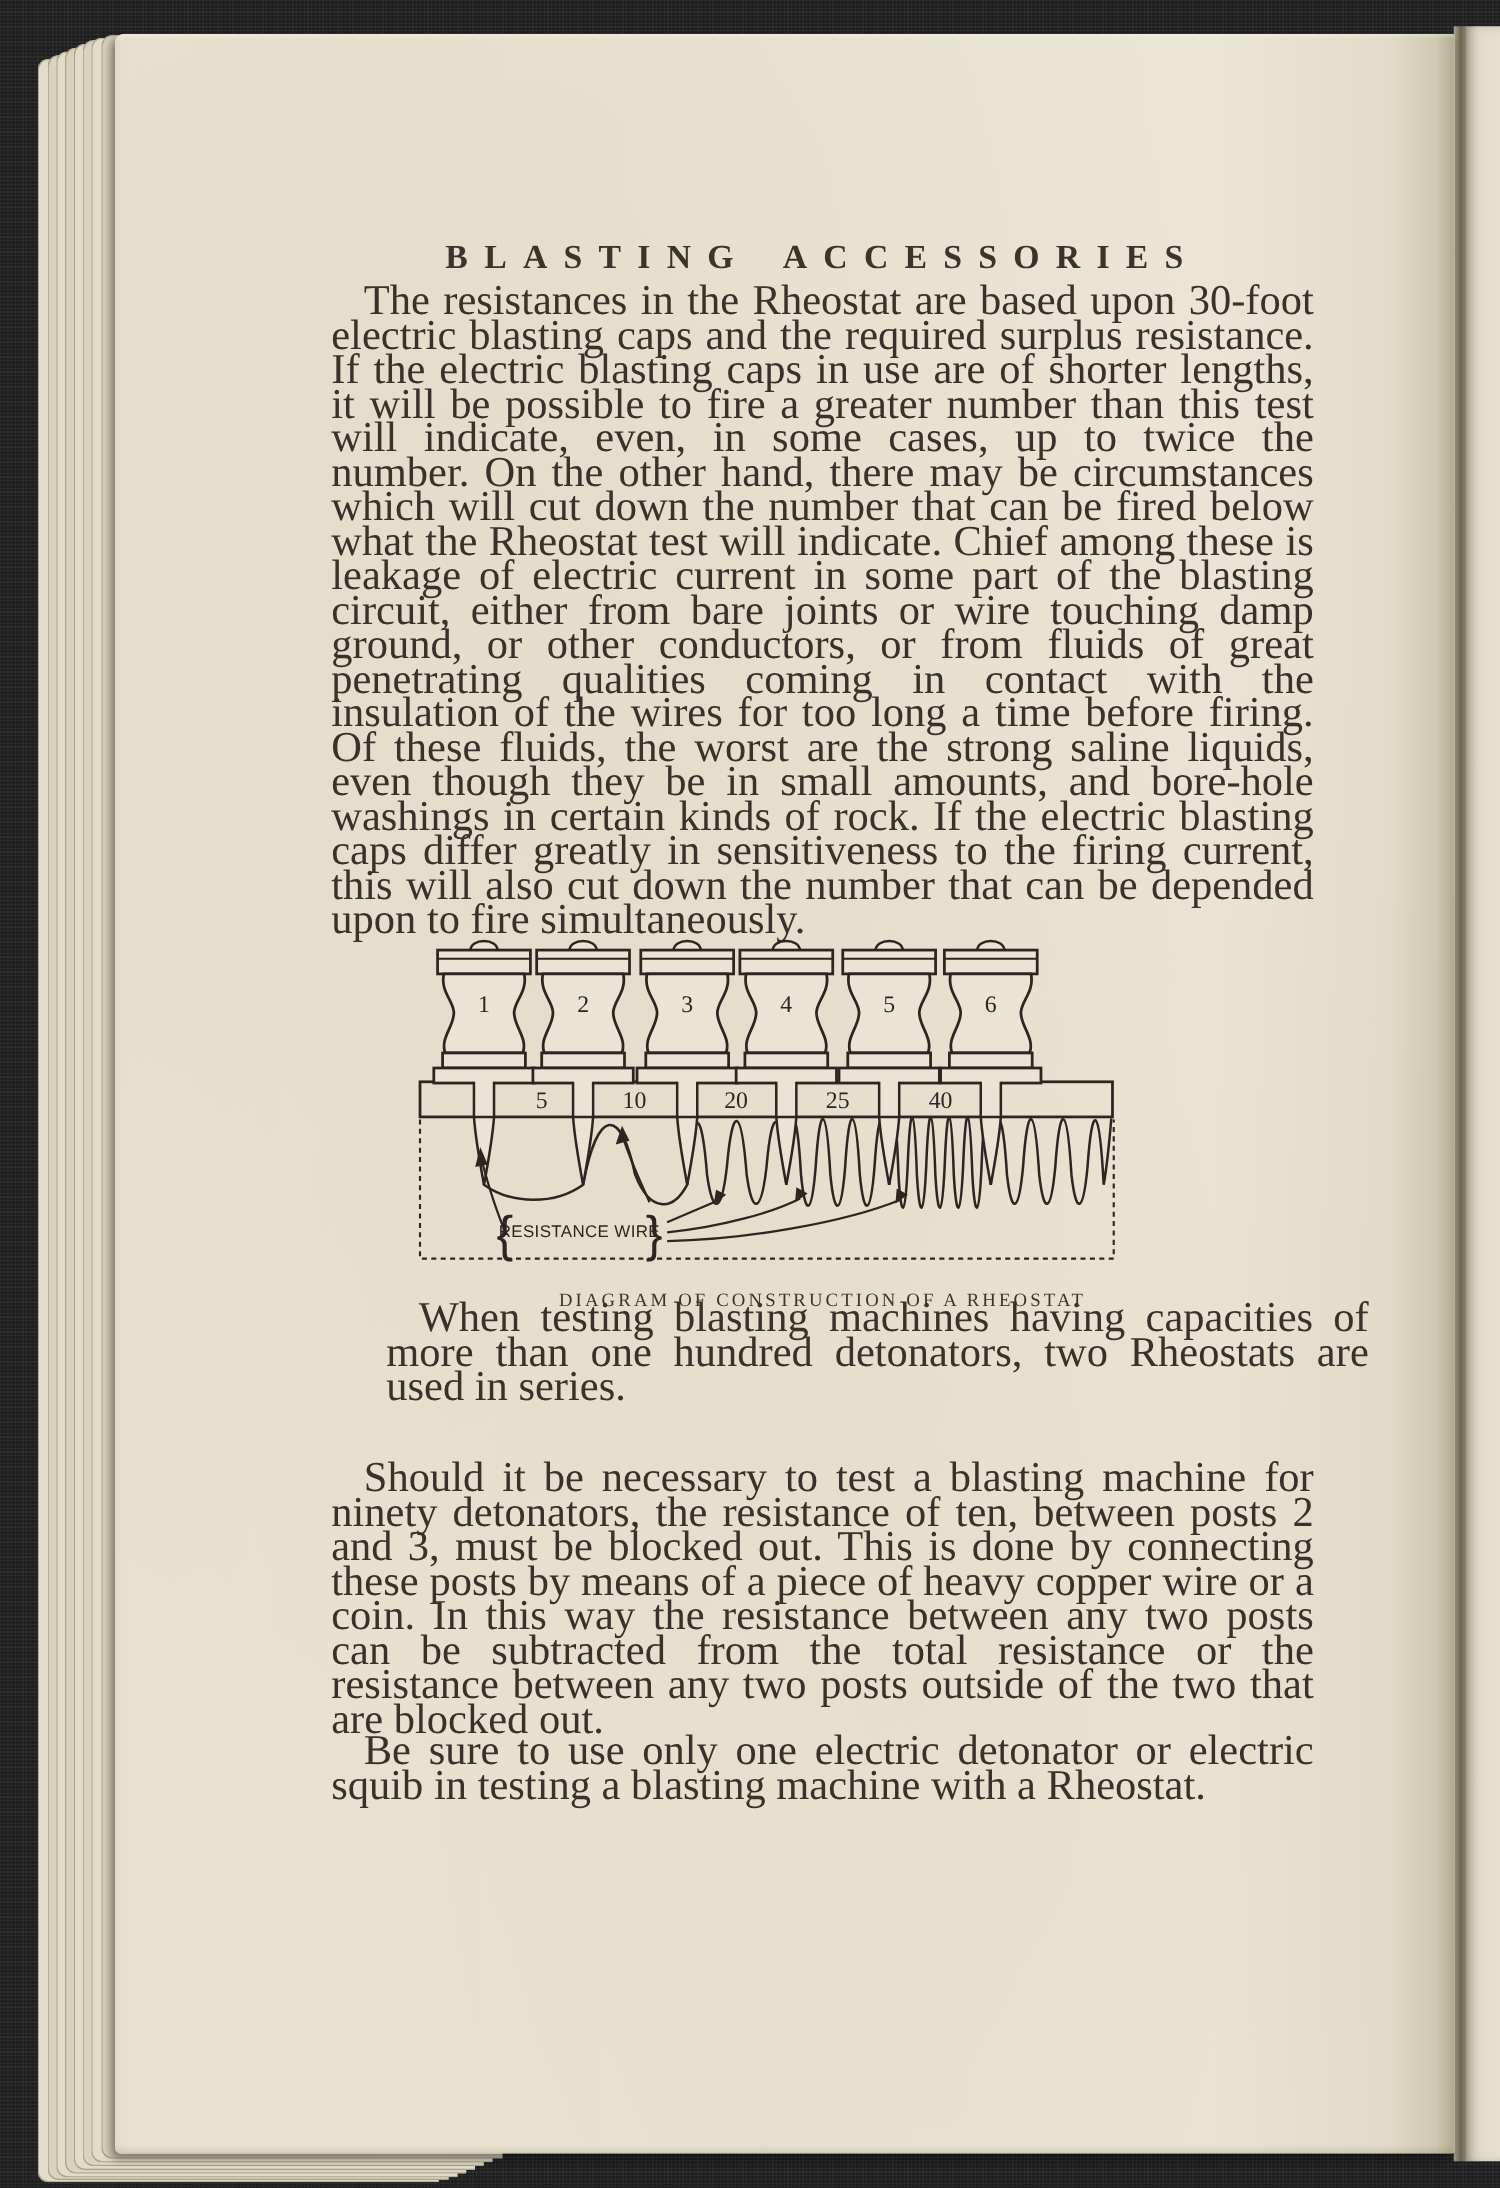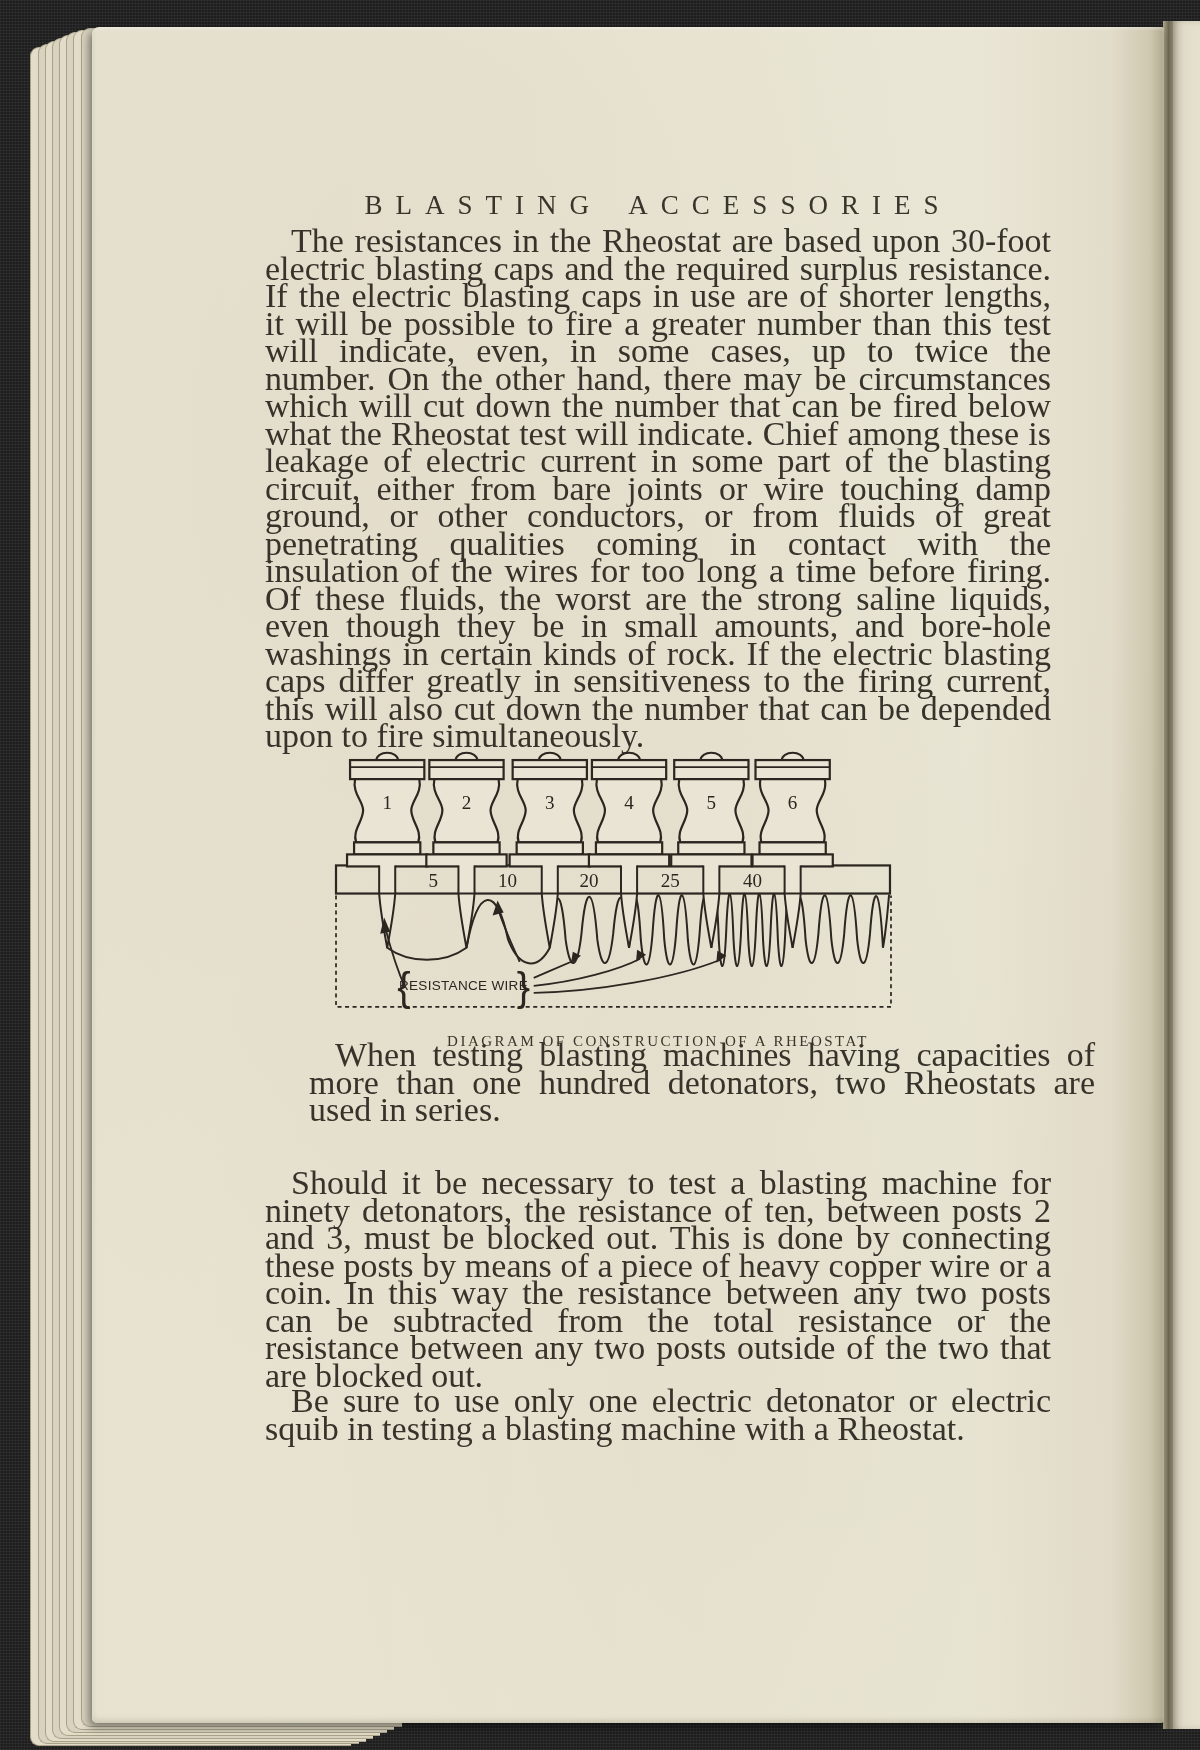--- a/index.html
+++ b/index.html
@@ -18,21 +18,21 @@
       radial-gradient(ellipse at 30% 25%, rgba(140,128,92,0.06), transparent 55%),
       radial-gradient(ellipse at 60% 75%, rgba(140,128,92,0.05), transparent 60%),
       linear-gradient(to right,#e7e2d0 0%,#eae6d5 82%,#e2dcca 95%,#cfc9b1 98.6%,#b3ac92 100%);
     box-shadow: -3px 4px 8px rgba(0,0,0,0.45), inset 0 2px 3px rgba(255,255,255,0.35), inset 0 -3px 5px rgba(90,82,58,0.18);}
   .next-page{position:absolute;left:1172px;top:21px;width:28px;height:1708px;
     background:linear-gradient(to right,#ded8c5,#e6e1cf);
     box-shadow:inset 7px 0 9px -4px rgba(50,44,28,0.5);}
   .gutter{position:absolute;left:1163px;top:21px;width:10px;height:1708px;
     background:linear-gradient(to right,#b0a98f,#6e male6852 55%,#8a8470);}
   .heading{position:absolute;left:173px;top:163px;width:786px;text-align:center;
-    font-size:27px;letter-spacing:13px;word-spacing:8px;color:#3a352b;white-space:nowrap;}
+    font-size:27px;letter-spacing:13px;word-spacing:8px;color:#3a352b;white-space:nowrap;font-weight:bold;}
   .para{position:absolute;left:173px;width:786px;margin:0;text-align:justify;
     text-indent:26px;font-size:34px;line-height:27.5px;color:#38332a;}
   .p1{top:200px;}
   .p2{top:1014px;margin-left:44px;}
   .p3{top:1142px;}
   .p4{top:1360px;}
   .caption{position:absolute;left:173px;top:1006px;width:786px;text-align:center;
     font-size:15px;letter-spacing:2.5px;color:#3a352b;white-space:nowrap;}
   .pagenum{position:absolute;left:173px;top:1430px;width:786px;text-align:center;
     font-size:21px;color:#38332a;}

